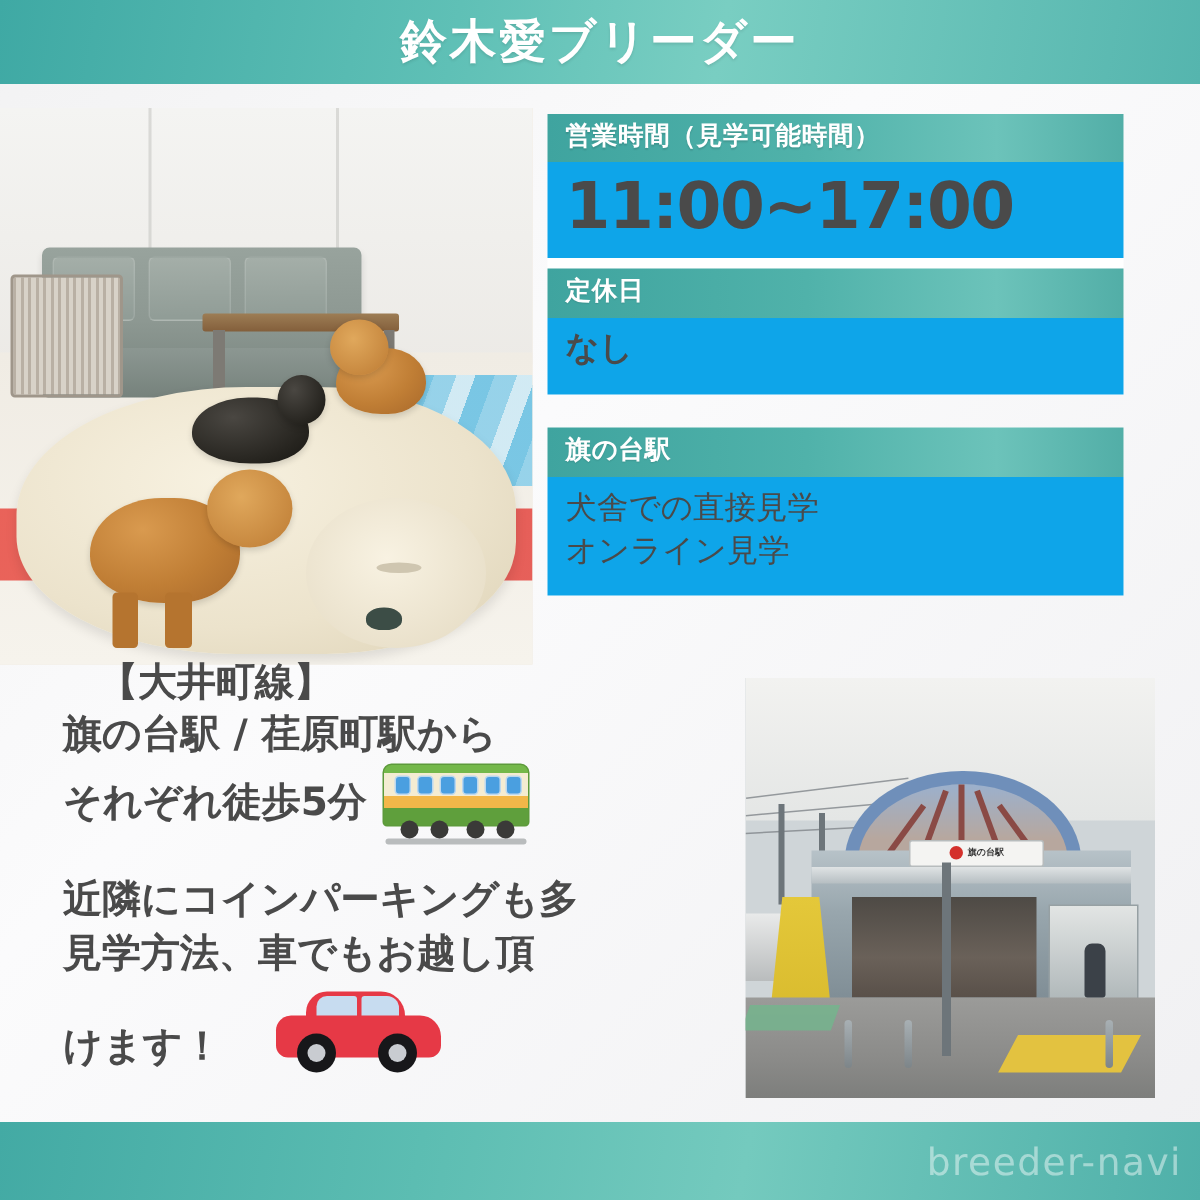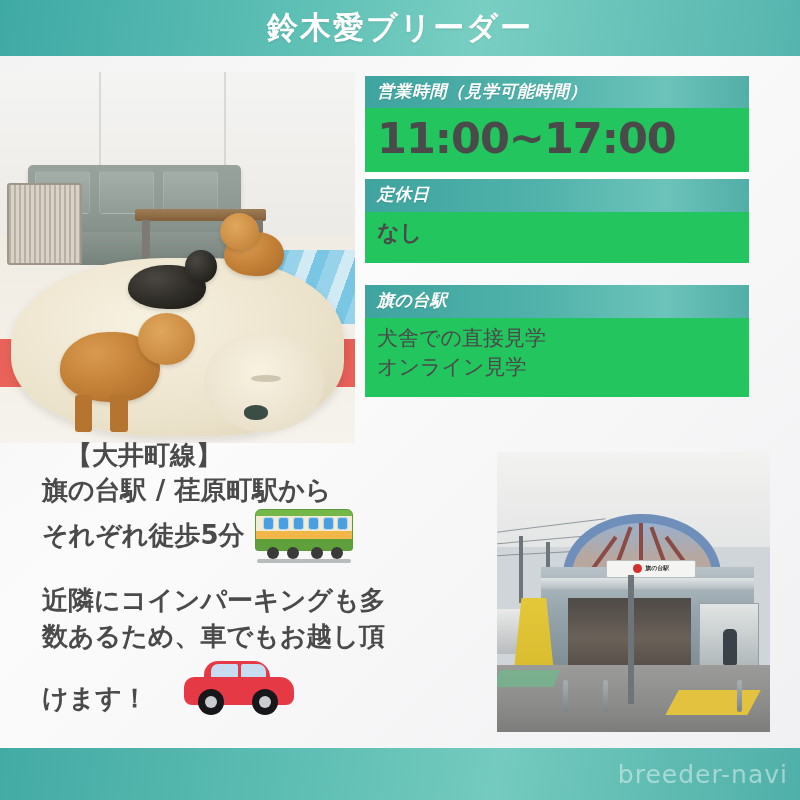--- a/index.html
+++ b/index.html
@@ -111,23 +111,22 @@
 
   
   #info-panel { position:absolute; left:365px; top:76px; width:384px; }
   .info-block { background:#ffffff; }
   .info-head {
     background:linear-gradient(90deg,#3fa49f 0%,#50b2aa 45%,#6cc3ba 78%,#52aea7 100%);
     color:#ffffff; font-weight:bold; font-size:17px;
     padding:5px 10px 6px 12px; letter-spacing:.5px;
     text-shadow:0 1px 1px rgba(0,0,0,.12);
     line-height:1.25;
-    font-style:italic;
-  }
-  .info-body { background:#22c55e; padding:6px 10px 10px 12px; }
+  }
+  .info-body { background:#0ea5e9; padding:6px 10px 10px 12px; }
   .info-value-big {
     font-size:43px; font-weight:bold; color:#4a4a4a; letter-spacing:-1px;
     line-height:1.12;
   }
   .info-value {
     font-size:22px; font-weight:bold; color:#4a4a4a; line-height:1.35;
   }
   .info-line { font-size:21px; font-weight:normal; color:#4a4a4a; line-height:1.42; }
   .gap-sm { height:7px; background:#ffffff; }
   .gap-md { height:22px; background:transparent; }
@@ -372,21 +371,21 @@
         <span class="win" style="left:82px;"></span>
         <span class="wheel" style="left:12px;"></span>
         <span class="wheel" style="left:32px;"></span>
         <span class="wheel" style="left:56px;"></span>
         <span class="wheel" style="left:76px;"></span>
       </span>
     </div>
 
     <div id="access-block-2">
       <div class="acc-line2">近隣にコインパーキングも多</div>
-      <div class="acc-line2">数あるため、車でもお越し頂</div>
+      <div class="acc-line2">見学方法、車でもお越し頂</div>
       <div style="display:flex; align-items:flex-end;">
         <span class="acc-line2">けます！</span>
         <span class="car emoji" style="margin-left:36px;">
           <span class="roof"></span>
           <span class="win-a"></span>
           <span class="win-b"></span>
           <span class="body"></span>
           <span class="wheel" style="left:14px;"></span>
           <span class="wheel" style="left:68px;"></span>
         </span>

